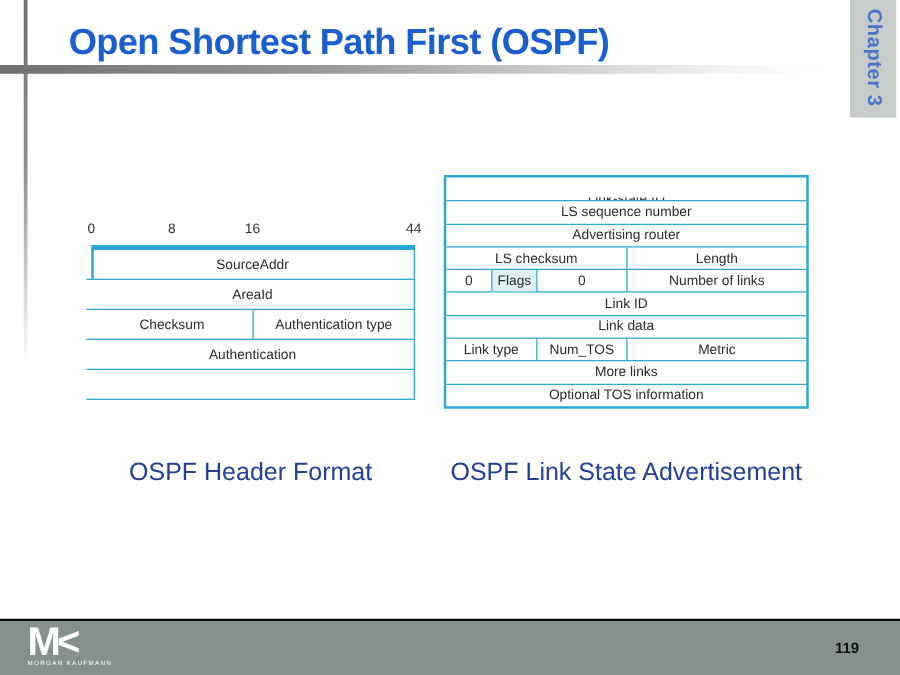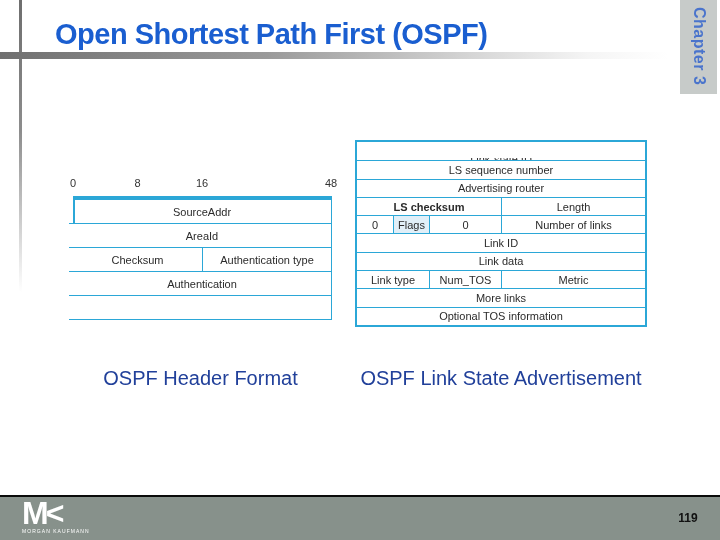--- a/index.html
+++ b/index.html
@@ -55,42 +55,42 @@
   .caption{position:absolute;font-size:20px;color:var(--caption-navy);text-align:center;}
   .caption-left{left:69px;top:367px;width:263px;}
   .caption-right{left:355px;top:367px;width:292px;}
 
   
   .footer-line{position:absolute;left:0;top:495px;width:720px;height:2px;background:#0a0a0a;}
   .footer{position:absolute;left:0;top:497px;width:720px;height:43px;background:var(--footer-gray);}
   .logo{position:absolute;left:22px;top:1px;color:#fff;}
   .logo-mark{font-size:32px;font-weight:600;letter-spacing:-3px;line-height:30px;}
   .logo-text{font-size:5px;letter-spacing:1.05px;margin-top:0px;white-space:nowrap;}
-  .page-num{position:absolute;left:668px;top:14px;width:40px;text-align:center;
+  .page-num{position:absolute;left:668px;top:14px;width:40px;
     font-size:12px;font-weight:bold;color:#111;}
 </style>
 </head>
 <body>
 
 <div class="slide">
 
   <div class="v-rule"></div>
 
   <div class="title">Open Shortest Path First (OSPF)</div>
   <div class="h-rule"></div>
 
   <div class="chapter-tab">
     <span>Chapter 3</span>
   </div>
 
   <div class="bit-scale" id="bit-scale">
       <span style="left: 0%;">0</span>
       <span style="left: 25%;">8</span>
       <span style="left: 50%;">16</span>
-      <span style="left: 100%;">48</span>
+      <span style="left: 100%;">44</span>
     </div>
   <div class="hdr-table">
     <div class="hdr-bar"></div>
     <div class="hdr-rows" id="hdr-rows">
       <div class="row1-edge"></div>
         <div class="t-row">
           <div class="t-cell" style="width: 100%;">SourceAddr</div>
         </div>
         <div class="t-row">
           <div class="t-cell" style="width: 100%;">AreaId</div>
@@ -113,21 +113,21 @@
       <div class="t-row">
         <div class="t-cell" style="width: 100%; margin-top: 16px;">Link-state ID</div>
       </div>
       <div class="t-row">
         <div class="t-cell" style="width: 100%;">LS sequence number</div>
       </div>
       <div class="t-row">
         <div class="t-cell" style="width: 100%;">Advertising router</div>
       </div>
       <div class="t-row">
-        <div class="t-cell" style="width: 50%; font-weight: bold;">LS checksum</div>
+        <div class="t-cell" style="width: 50%;">LS checksum</div>
         <div class="t-cell" style="width: 50%;">Length</div>
       </div>
       <div class="t-row">
         <div class="t-cell" style="width: 12.5%;">0</div>
         <div class="t-cell shaded" style="width: 12.5%;">Flags</div>
         <div class="t-cell" style="width: 25%;">0</div>
         <div class="t-cell" style="width: 50%;">Number of links</div>
       </div>
       <div class="t-row">
         <div class="t-cell" style="width: 100%;">Link ID</div>

